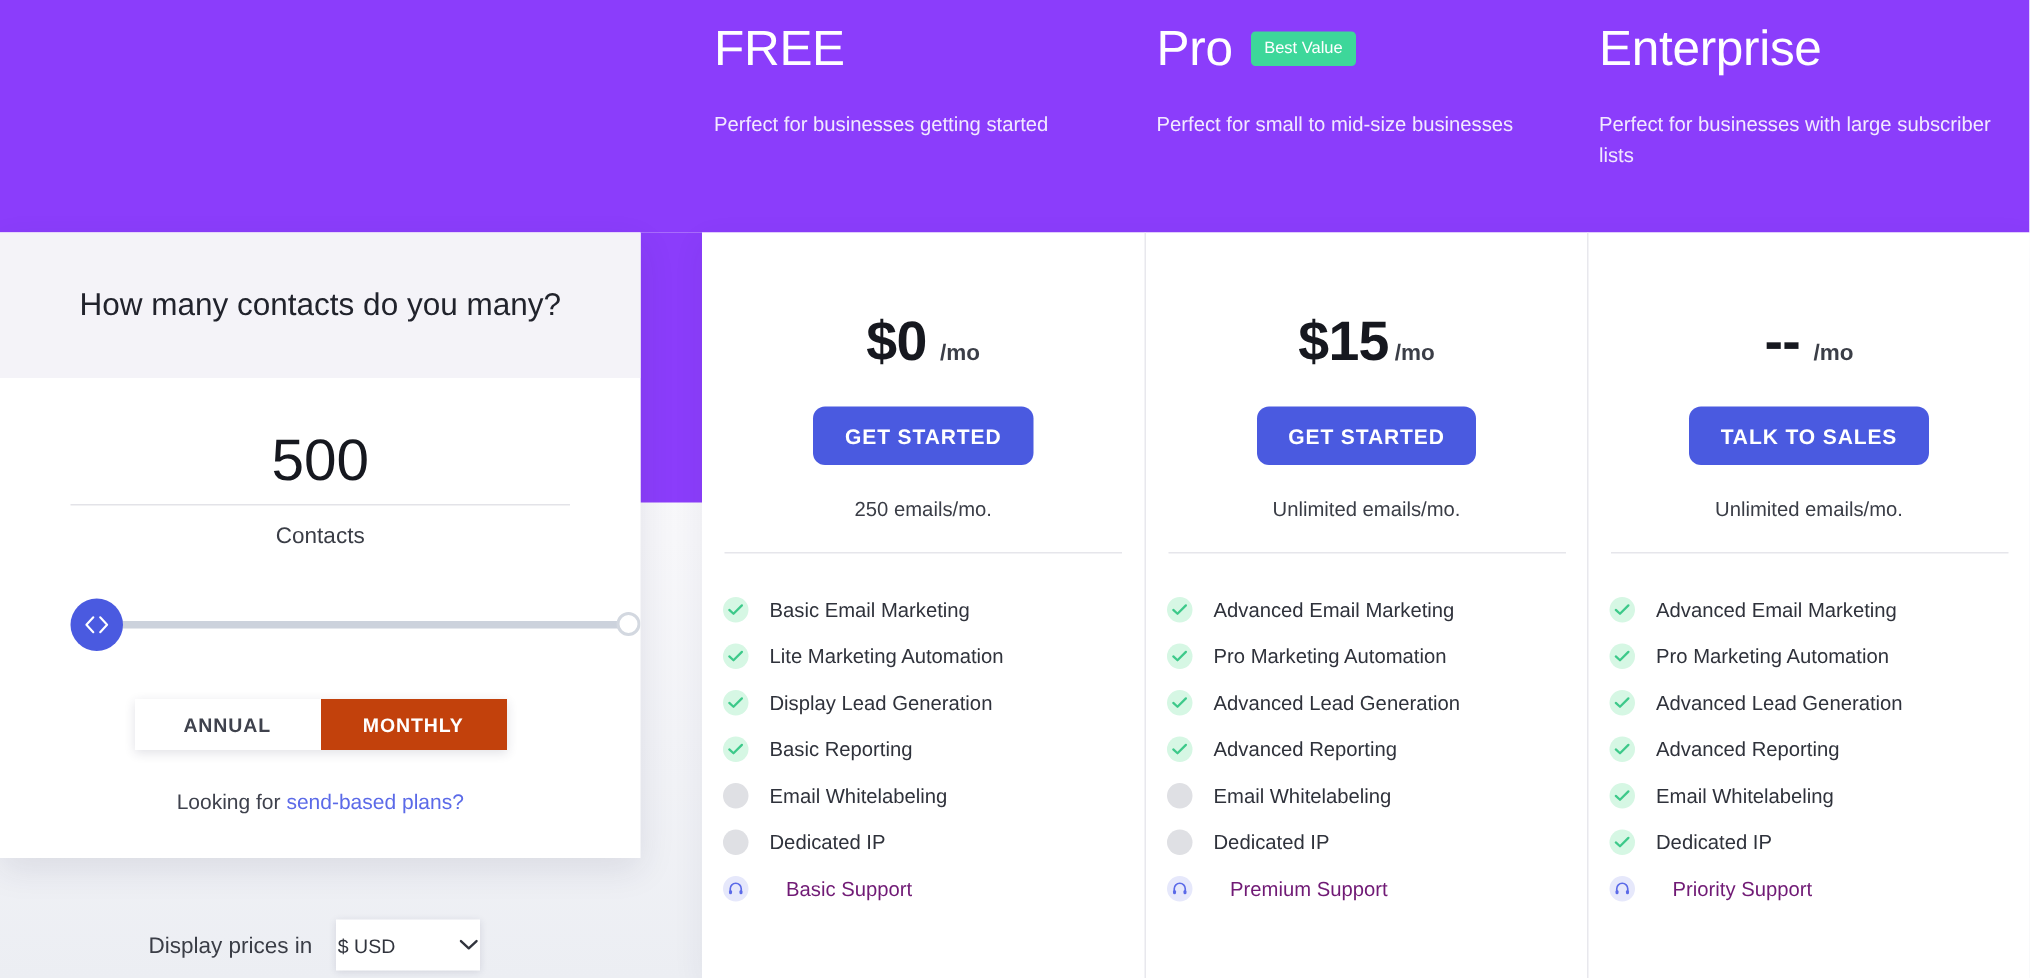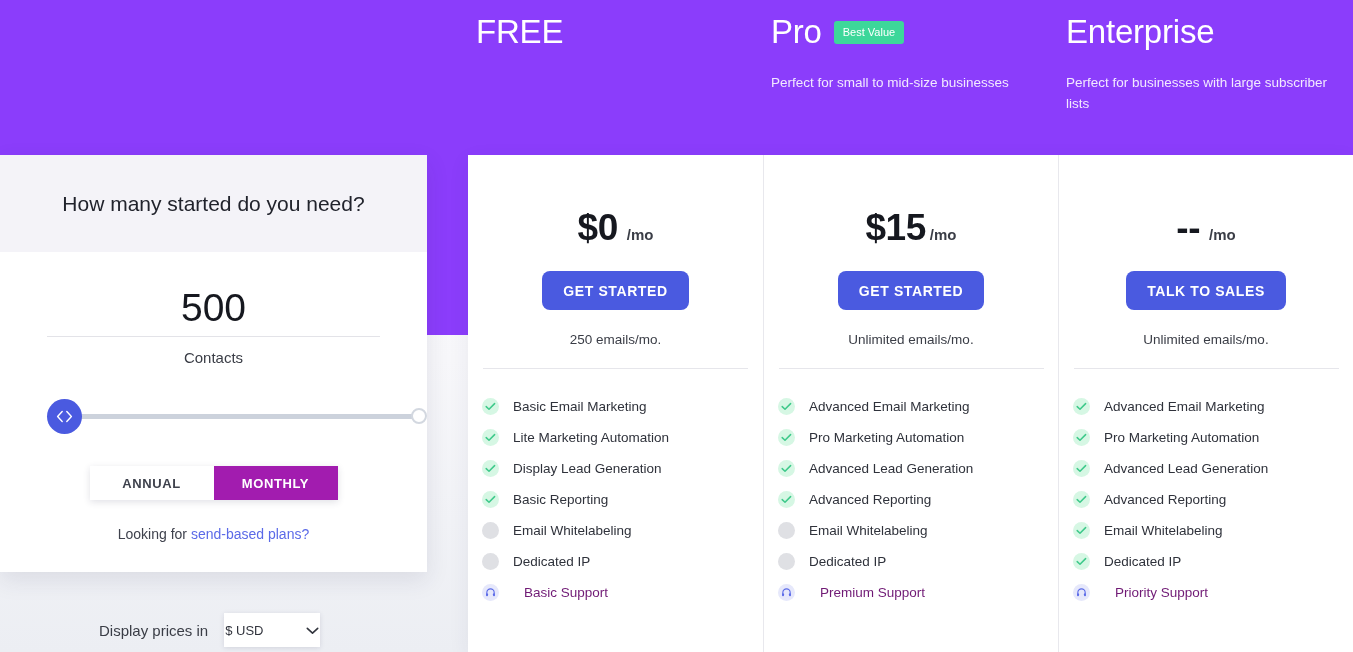--- a/index.html
+++ b/index.html
@@ -139,21 +139,21 @@
   }
   .toggle-opt {
     flex: 1;
     display: flex; align-items: center; justify-content: center;
     font-size: 13px;
     letter-spacing: 0.6px;
     font-weight: 700;
     color: #3f424d;
     cursor: pointer;
   }
-  .toggle-opt.active { background: #a21caf; color: #ffffff; }
+  .toggle-opt.active { background: #c2410c; color: #ffffff; }
 
   .sendbased {
     text-align: center;
     margin-top: 26px;
     font-size: 14px;
     color: #3f424d;
   }
   .sendbased a { color: #5b6ae8; text-decoration: none; }
 
   
@@ -255,39 +255,40 @@
 <div id="root">
 
   <div class="hero"></div>
   <div class="hero-strip"></div>
 
   <div class="hero-cols">
     <div class="hero-col c0">
       <div class="plan-title-row">
         <div class="plan-title free">FREE</div>
       </div>
+      <div class="plan-sub">Perfect for businesses getting started</div>
     </div>
     <div class="hero-col c1">
       <div class="plan-title-row">
         <div class="plan-title">Pro</div>
         <div class="badge">Best Value</div>
       </div>
       <div class="plan-sub">Perfect for small to mid-size businesses</div>
     </div>
     <div class="hero-col c2">
       <div class="plan-title-row">
         <div class="plan-title">Enterprise</div>
       </div>
       <div class="plan-sub">Perfect for businesses with large subscriber lists</div>
     </div>
   </div>
 
   <div class="calc-card">
     <div class="calc-head">
-      <div class="calc-head-text">How many started do you need?</div>
+      <div class="calc-head-text">How many contacts do you many?</div>
     </div>
     <div class="calc-body">
       <div class="calc-count">500</div>
       <div class="calc-unit">Contacts</div>
 
       <div class="slider-wrap">
         <div class="slider-track"></div>
         <div class="slider-max"></div>
         <div class="slider-handle">
           <span>

